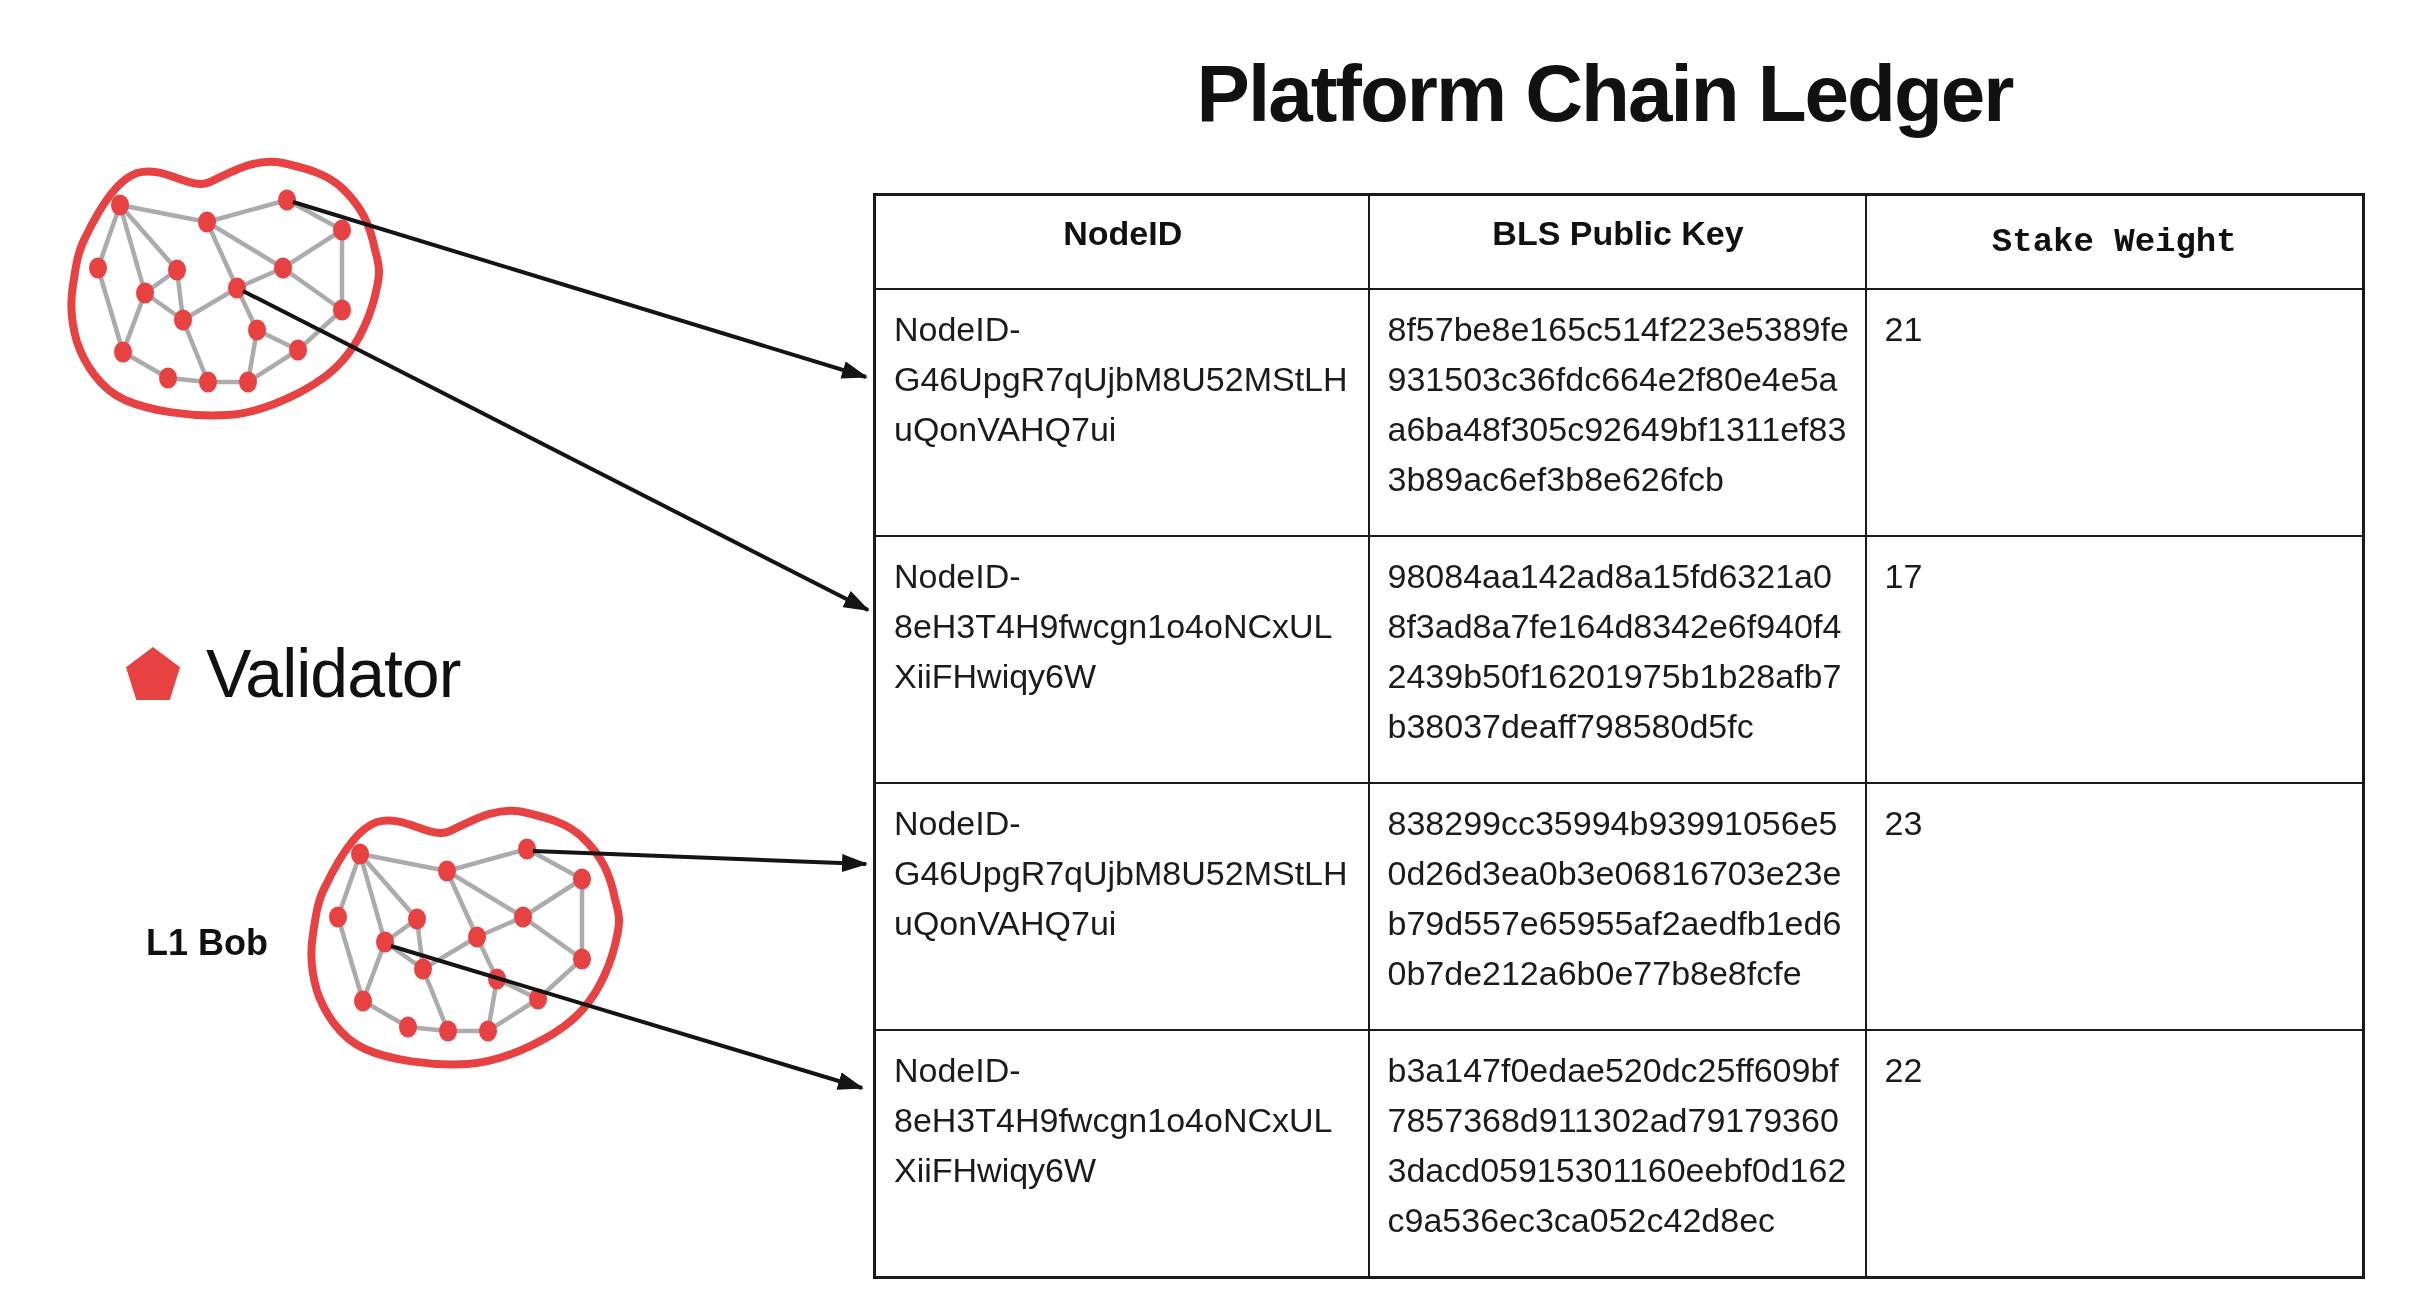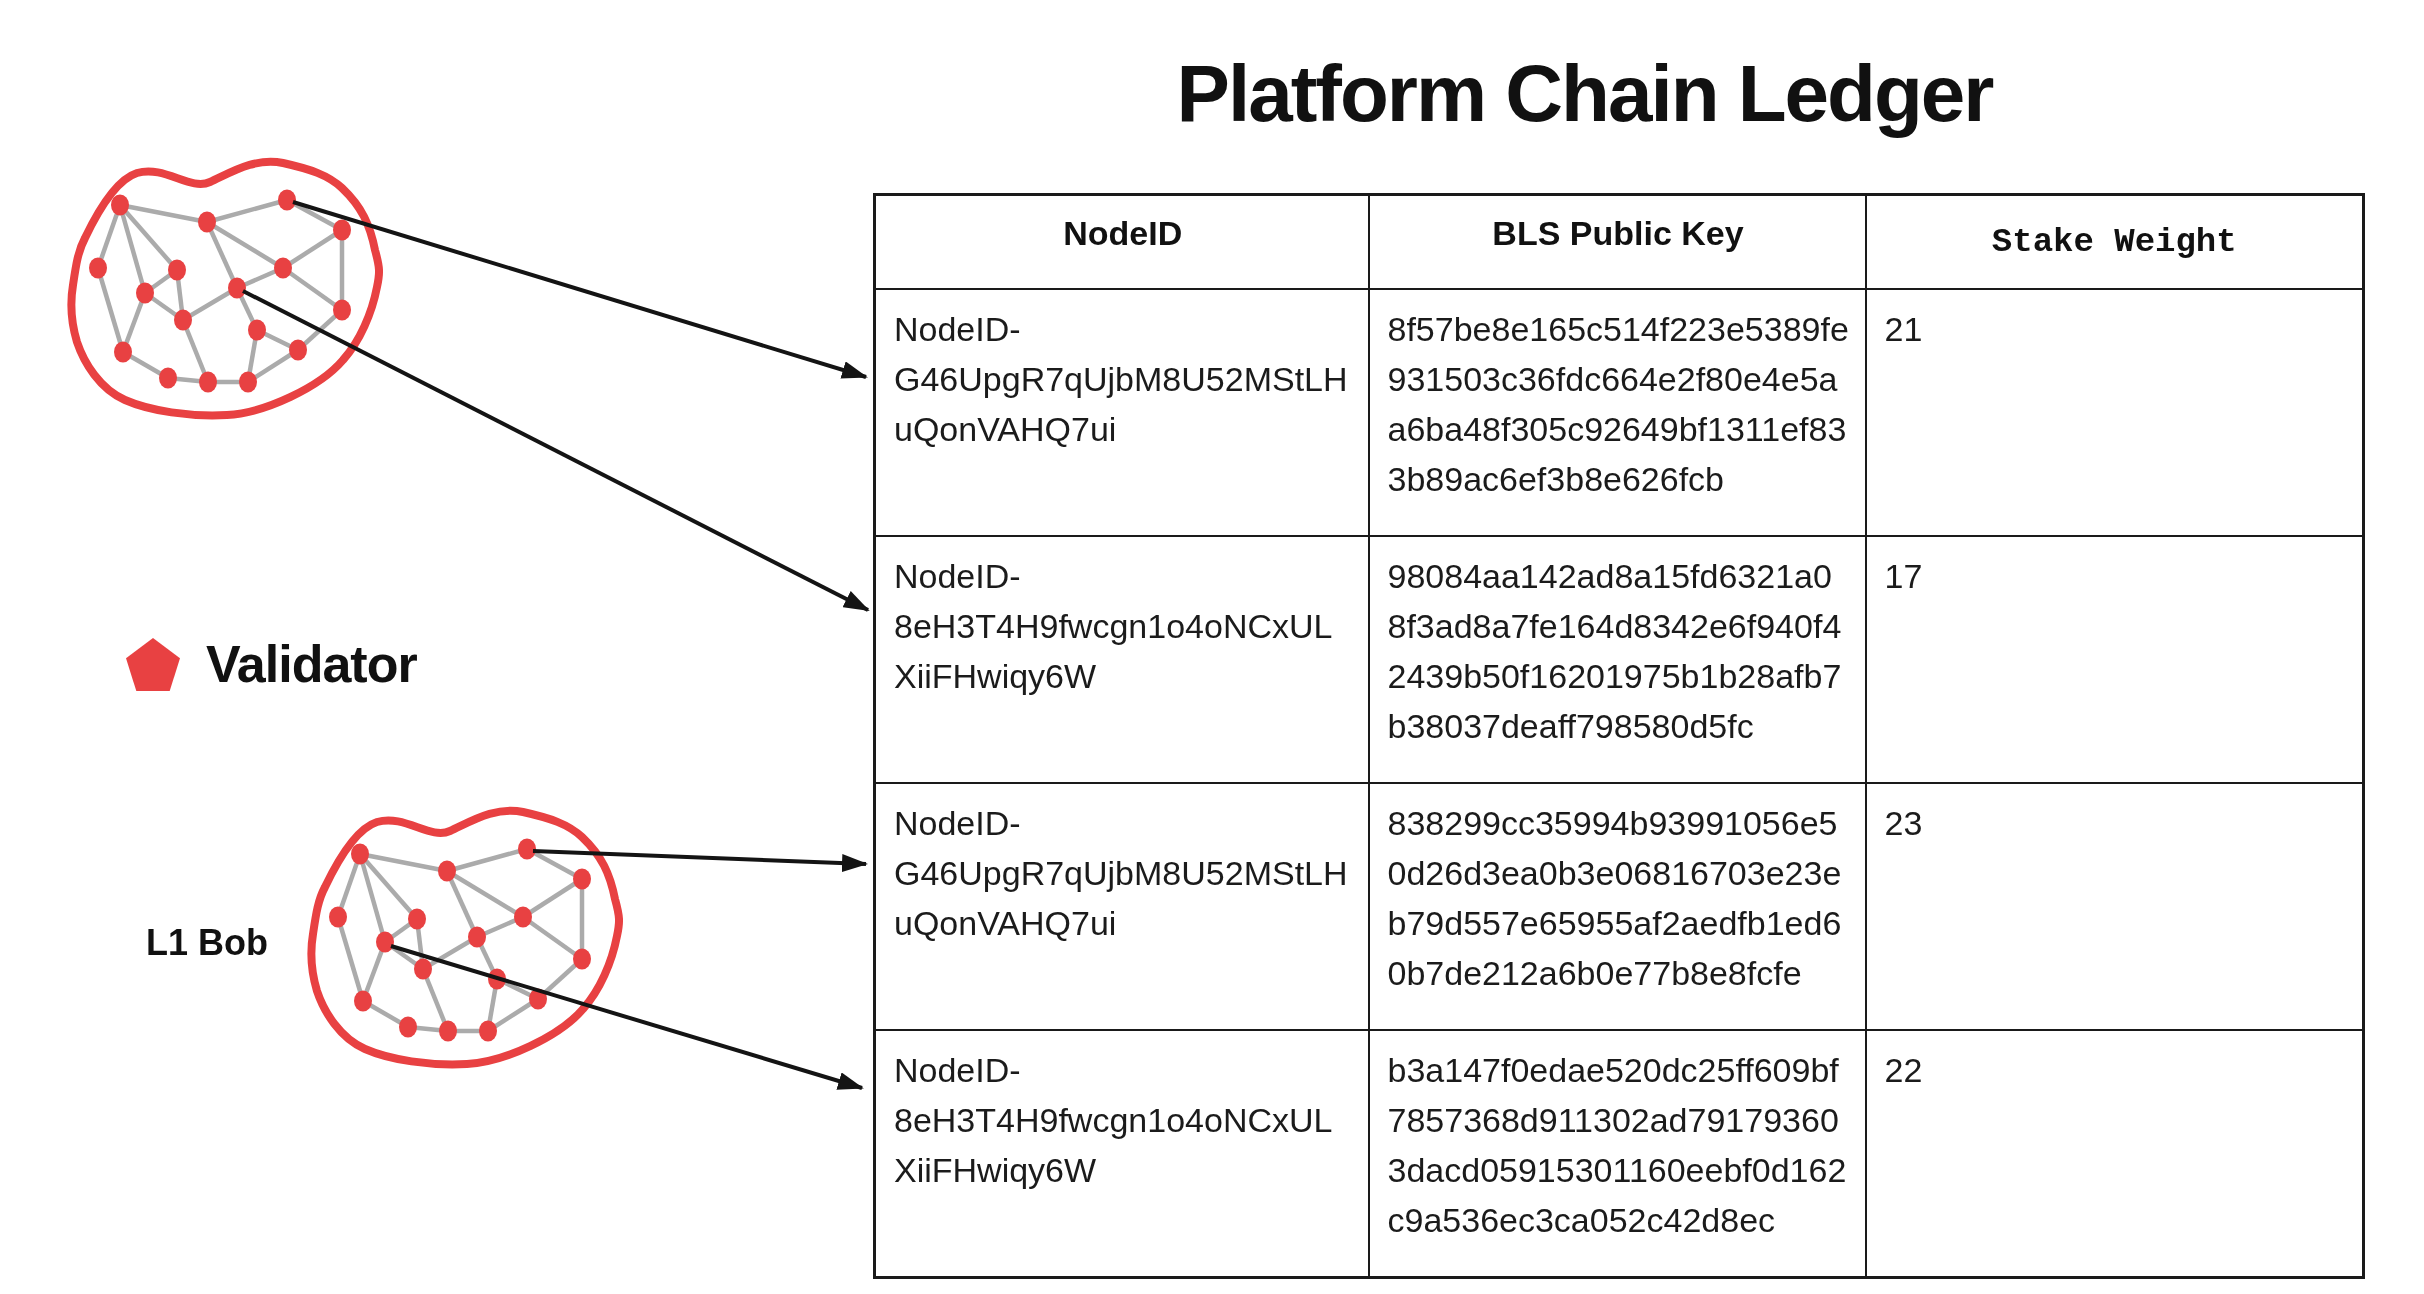--- a/index.html
+++ b/index.html
@@ -3,36 +3,36 @@
 <meta charset="utf-8">
 <style>
   html,body{margin:0;padding:0;background:#ffffff;}
   .page{
     position:relative;width:2424px;height:1294px;background:#ffffff;overflow:hidden;
     font-family:"Liberation Sans","DejaVu Sans",sans-serif;color:#1b1b1b;
   }
   #diagram-svg{position:absolute;left:0;top:0;z-index:0;}
 
   .page-title{
-    position:absolute;left:840px;top:48px;width:1489px;
+    position:absolute;left:860px;top:48px;width:1489px;
     text-align:center;font-size:80px;font-weight:700;letter-spacing:-2px;color:#111;
     z-index:1;
   }
   .subnet-label{
     position:absolute;font-weight:700;color:#111;z-index:1;white-space:nowrap;
   }
   .alice-label{left:70px;top:100px;width:315px;text-align:center;font-size:37px;}
   .bob-label{left:132px;top:922px;width:150px;text-align:center;font-size:36px;}
 
   .legend{
     position:absolute;left:126px;top:634px;display:flex;align-items:center;gap:26px;z-index:1;
   }
   .legend .pent{width:54px;height:53px;display:block;}
   .legend .pent polygon{fill:var(--accent,#E84142);}
-  .legend-label{font-size:52px;font-weight:700;color:#111;letter-spacing:-1px;}
+  .legend-label{font-size:68px;font-weight:400;color:#111;letter-spacing:-1px;}
 
   table.ledger{
     position:absolute;left:873px;top:193px;width:1489px;z-index:1;
     border-collapse:collapse;table-layout:fixed;background:#fff;
     border:3px solid #1a1a1a;
   }
   table.ledger th, table.ledger td{
     border:2px solid #1a1a1a;
   }
   table.ledger th{

